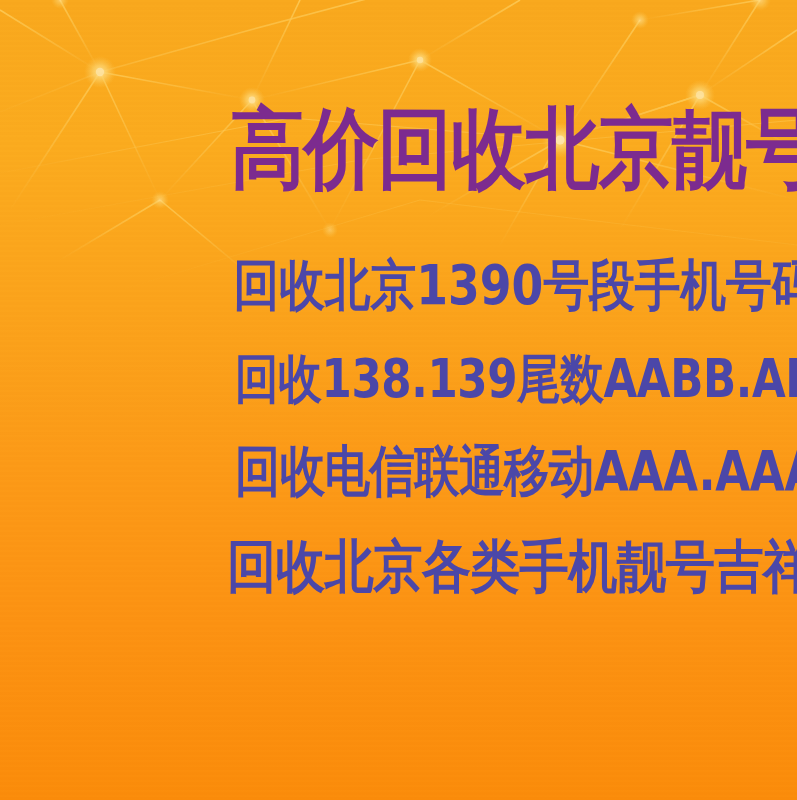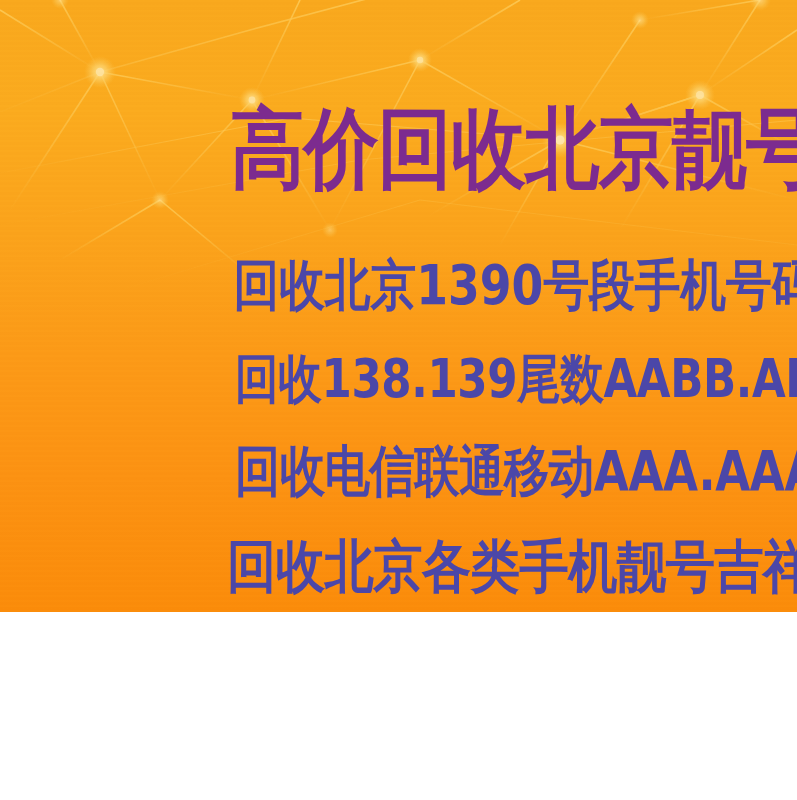--- a/index.html
+++ b/index.html
@@ -9,21 +9,21 @@
     background: #ffffff;
   }
   body {
     font-family: "Liberation Sans", "DejaVu Sans", sans-serif;
   }
 
   
   .poster {
     position: relative;
     width: 797px;
-    height: 612px;
+    height: 800px;
     overflow: hidden;
     background:
       linear-gradient(180deg,
         #f9a81d 0%,
         #fbab1e 18%,
         #fba31b 38%,
         #fc9a17 58%,
         #fc9212 78%,
         #fb8c0a 100%);
   }

